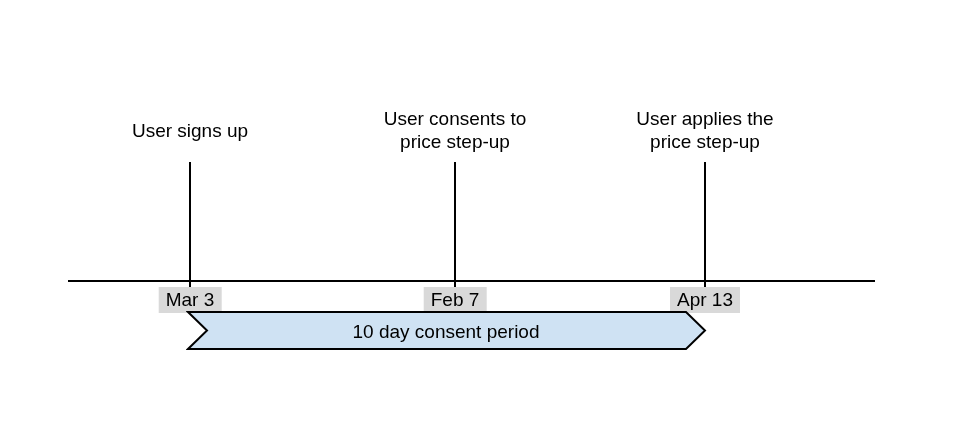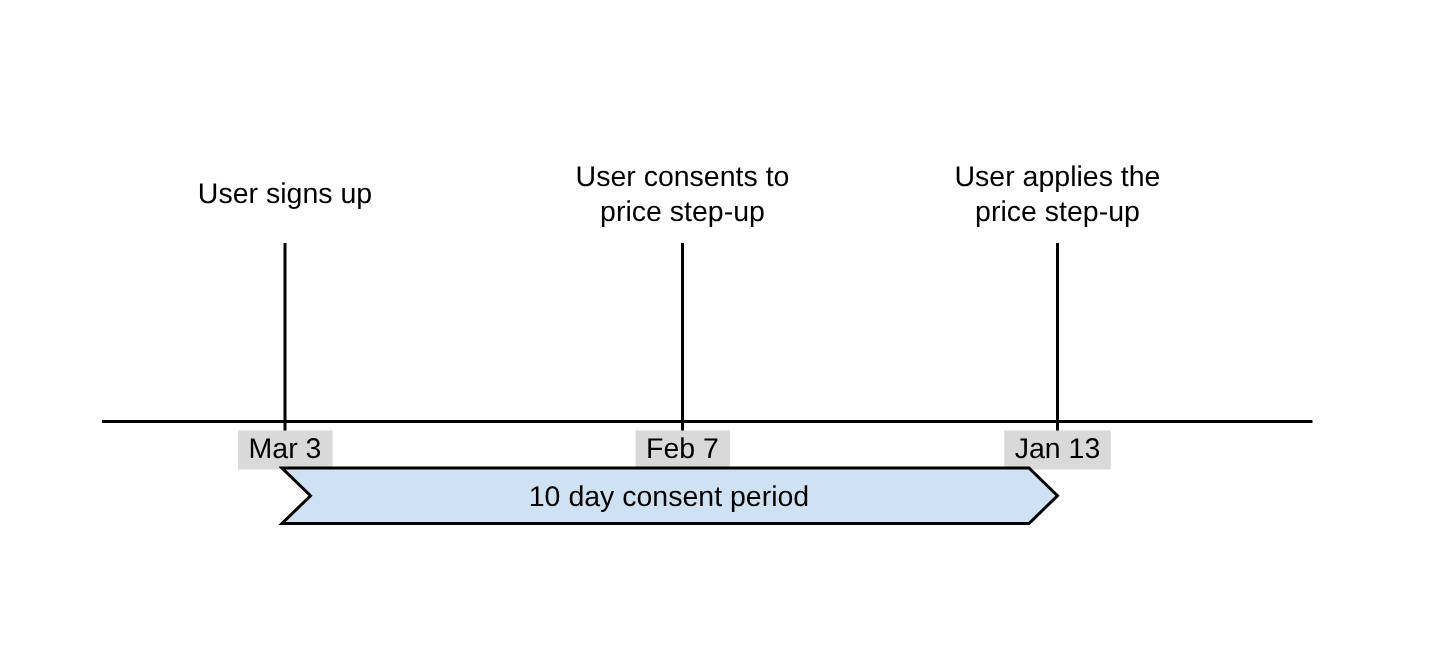--- a/index.html
+++ b/index.html
@@ -87,21 +87,21 @@
     <div class="event-label">User consents to
 price step-up</div>
     <div class="event-tick"></div>
     <div class="event-date">Feb 7</div>
   </div>
 
   <div class="event" style="left:705px">
     <div class="event-label">User applies the
 price step-up</div>
     <div class="event-tick"></div>
-    <div class="event-date">Jan 13</div>
+    <div class="event-date">Apr 13</div>
   </div>
 
   <svg class="banner-svg" width="521" height="41" viewBox="0 0 521 41">
     <path d="M 2 2 L 500 2 L 519 20.5 L 500 39 L 2 39 L 21 20.5 Z" stroke-width="2" stroke-linejoin="miter" stroke="#000000" fill="#cfe2f3"></path>
     <text class="banner-text" x="260" y="27.5" text-anchor="middle">10 day consent period</text>
   </svg>
 
 </div>
 
 </body></html>

